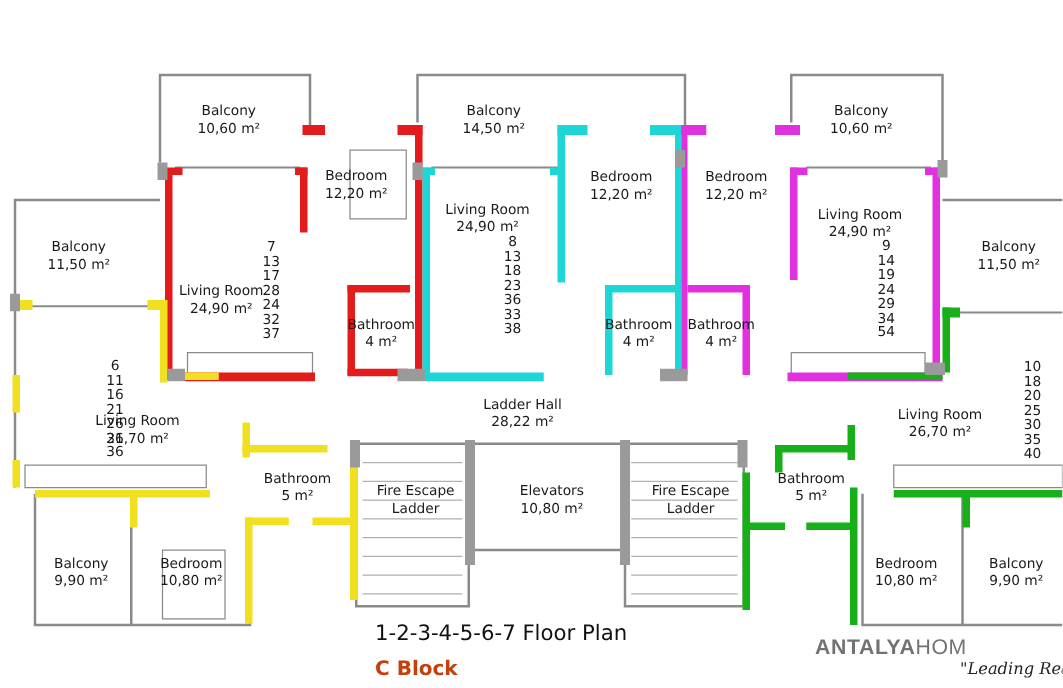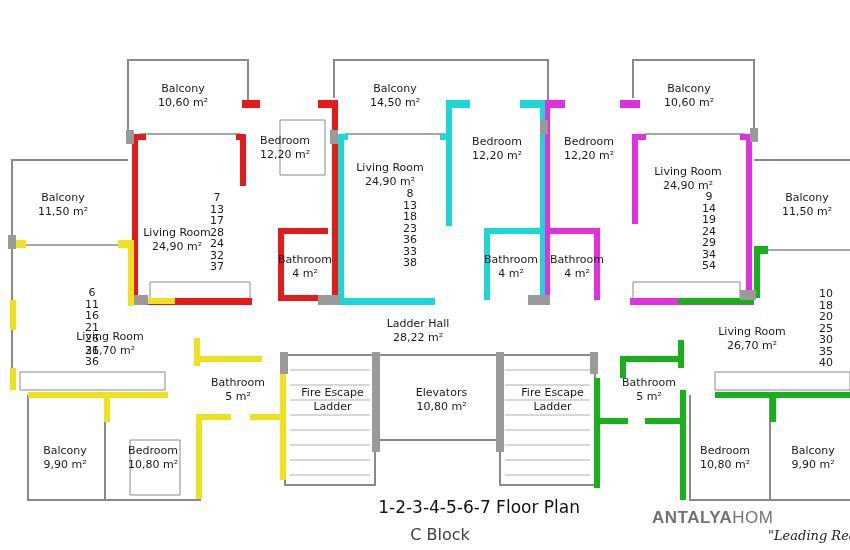--- a/index.html
+++ b/index.html
@@ -1,22 +1,22 @@
 <!DOCTYPE html>
 <html><head>
 <meta charset="utf-8">
 <style>
   html,body{margin:0;padding:0;background:#fff;}
   body{width:850px;height:550px;position:relative;overflow:hidden;font-family:"DejaVu Sans",sans-serif;}
   .plan{position:absolute;left:0;top:0;width:850px;height:550px;}
   .lbl{position:absolute;font-size:11px;color:#1a1a1a;text-align:center;line-height:14px;white-space:nowrap;}
   .nums{position:absolute;font-size:11px;color:#1a1a1a;text-align:center;line-height:11.5px;}
   .nums div{height:11.5px;}
-  .title{position:absolute;left:300px;top:497px;width:280px;text-align:right;font-size:17px;color:#111;}
-  .subtitle{position:absolute;left:300px;top:525px;width:280px;text-align:center;font-size:16px;font-weight:normal;color:#404040;}
+  .title{position:absolute;left:300px;top:497px;width:280px;text-align:left;font-size:17px;color:#111;}
+  .subtitle{position:absolute;left:300px;top:525px;width:280px;font-size:16px;font-weight:bold;color:#c2410c;}
   .brand{position:absolute;left:652px;top:508px;font-family:"Liberation Sans",sans-serif;font-size:17px;font-weight:bold;color:#737373;letter-spacing:0.5px;white-space:nowrap;}
   .brand span{font-weight:normal;}
   .slogan{position:absolute;left:768px;top:528px;font-family:"DejaVu Serif",serif;font-style:italic;font-size:13px;color:#222;white-space:nowrap;}
 </style>
 </head>
 <body>
 
 <svg class="plan" viewBox="0 0 850 550" xmlns="http://www.w3.org/2000/svg">
   <g fill="none" stroke="#8a8a8a" stroke-width="2">
 

